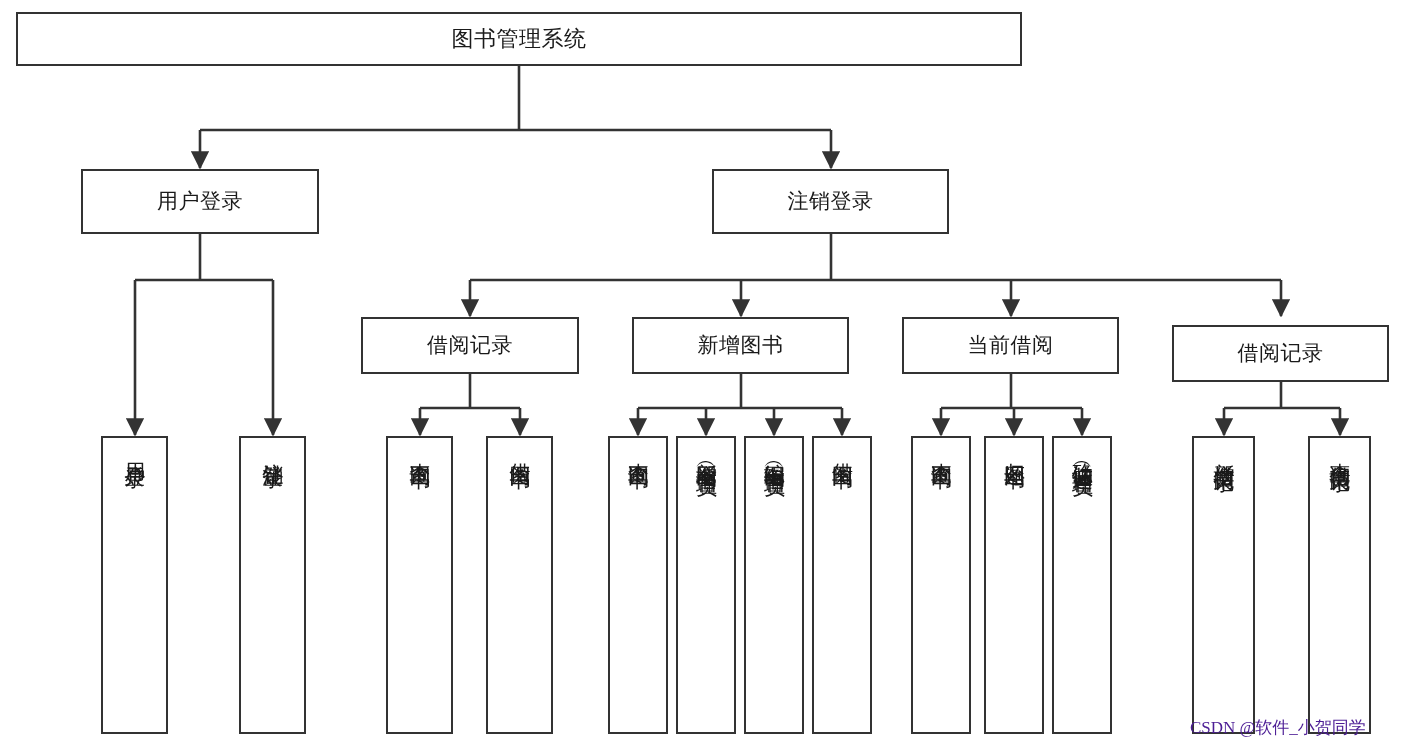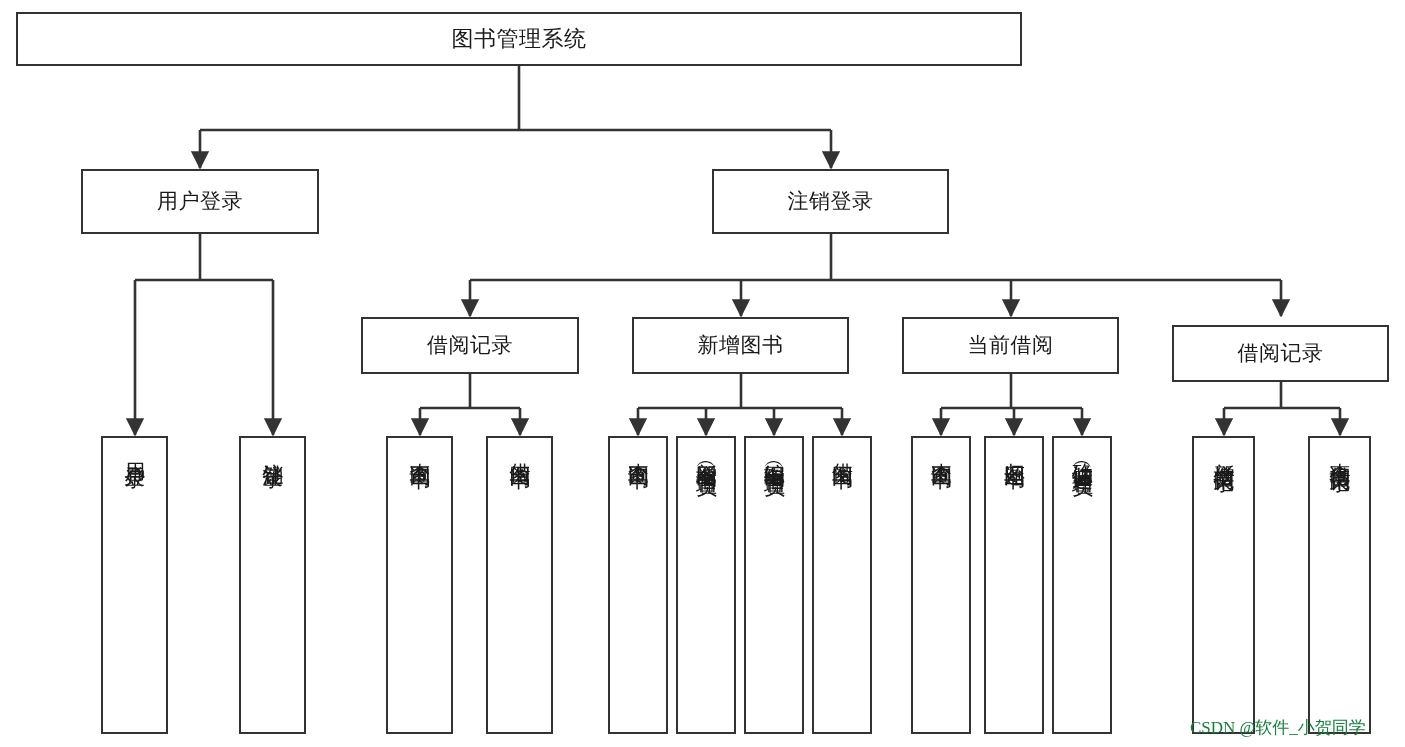--- a/index.html
+++ b/index.html
@@ -51,21 +51,21 @@
   .node.vertical .label {
     writing-mode: vertical-rl;
     text-orientation: upright;
     font-size: 21px;
     letter-spacing: 2px;
     line-height: 1;
   }
   .node.root .label { font-size: 22px; }
   .watermark {
     position: absolute;
-    color: #15803d;
+    color: #4c1d95;
     font-size: 17px;
     white-space: nowrap;
     user-select: none;
   }
 </style>
 </head>
 <body>
 
 <div id="canvas">
 

